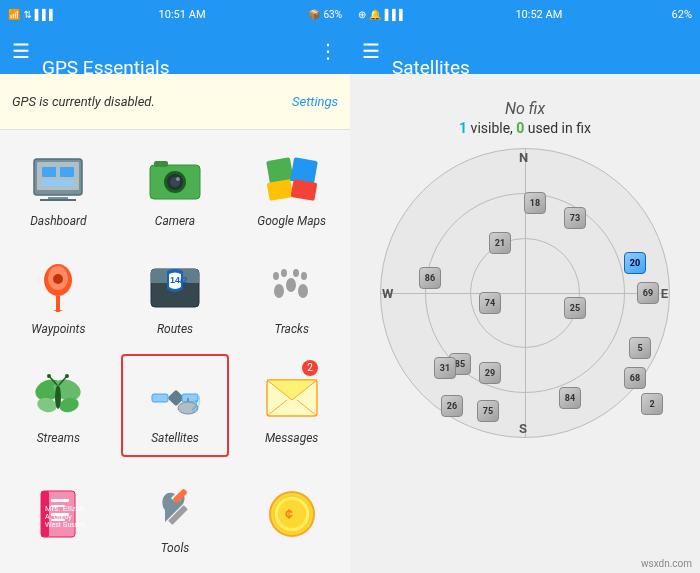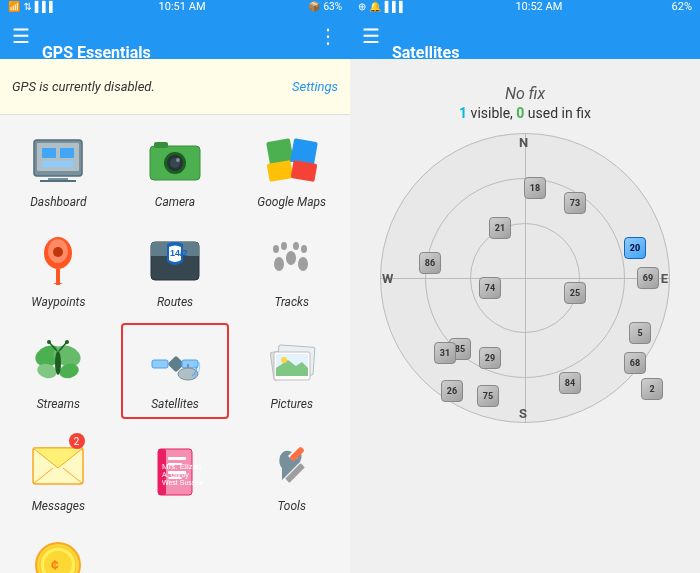--- a/index.html
+++ b/index.html
@@ -63,22 +63,22 @@
     .navbar-right {
       width: 350px;
       background: #2196F3;
       display: flex;
       align-items: center;
       padding: 0 12px;
       gap: 12px;
     }
     .navbar-title {
       color: white;
-      font-size: 16px;
-      font-weight: 700;
+      font-size: 19px;
+      font-weight: 400;
       flex: 1;
       margin-top: 32px;
     }
     .menu-icon {
       color: white;
       font-size: 20px;
       cursor: pointer;
     }
 
     
@@ -449,33 +449,20 @@
             <ellipse cx="42" cy="38" rx="10" ry="6" fill="#B0BEC5" stroke="#78909C"></ellipse>
             <line x1="42" y1="32" x2="42" y2="28" stroke="#78909C" stroke-width="2"></line>
 
             <path d="M 46 40 Q 52 36 50 30" fill="none" stroke="#42A5F5" stroke-width="1.5" opacity="0.7"></path>
             <path d="M 47 42 Q 56 36 53 26" fill="none" stroke="#42A5F5" stroke-width="1" opacity="0.5"></path>
           </svg>
         </div>
         <span class="app-label">Satellites</span>
       </div>
 
-      <div class="app-item">
-        <div class="app-icon-wrap">
-          <svg width="60" height="54" viewBox="0 0 60 54">
-            <rect x="10" y="14" width="36" height="28" rx="2" fill="#E0E0E0" stroke="#BDBDBD" transform="rotate(-8, 28, 28)"></rect>
-            <rect x="16" y="10" width="36" height="28" rx="2" fill="#ECEFF1" stroke="#B0BEC5" transform="rotate(4, 34, 24)"></rect>
-            <rect x="12" y="16" width="36" height="28" rx="2" fill="white" stroke="#BDBDBD"></rect>
-            <rect x="14" y="18" width="32" height="22" rx="1" fill="#E3F2FD"></rect>
-            <path d="M14 32 L26 24 L34 30 L40 26 L46 32 L46 40 L14 40Z" fill="#81C784"></path>
-            <circle cx="22" cy="24" r="3" fill="#FDD835"></circle>
-          </svg>
-        </div>
-        <span class="app-label">Pictures</span>
-      </div>
 
       <div class="app-item">
         <div class="app-icon-wrap">
           <svg width="58" height="50" viewBox="0 0 58 50">
             <rect x="4" y="8" width="50" height="36" rx="3" fill="#FFF9C4" stroke="#F9A825" stroke-width="1.5"></rect>
 
             <path d="M4 8 L29 28 L54 8Z" fill="#FFF176" stroke="#F9A825" stroke-width="1"></path>
             <line x1="4" y1="44" x2="24" y2="28" stroke="#F9A825" stroke-width="1"></line>
             <line x1="54" y1="44" x2="34" y2="28" stroke="#F9A825" stroke-width="1"></line>
           </svg>

